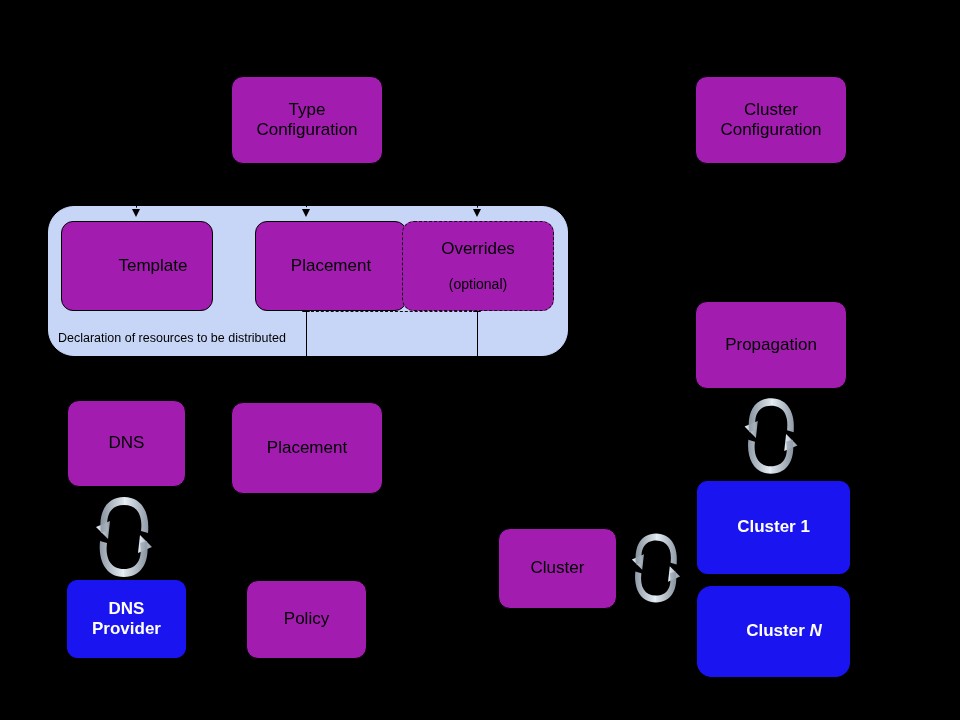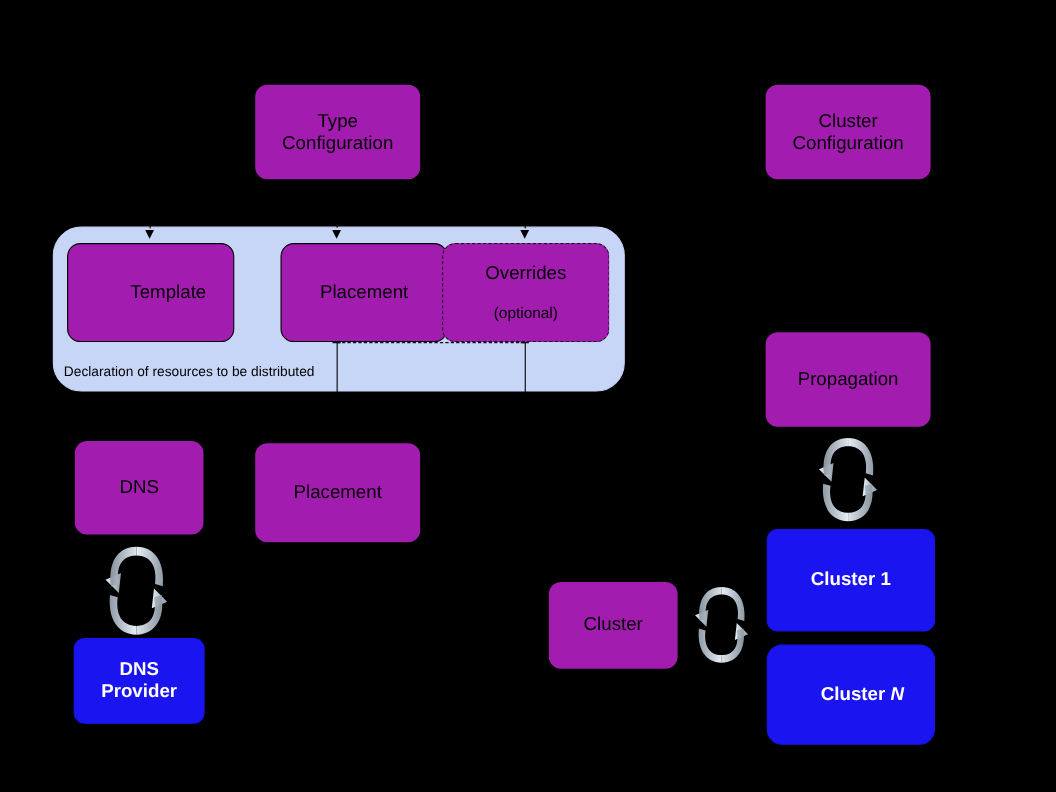--- a/index.html
+++ b/index.html
@@ -169,20 +169,23 @@
     <span class="label">Placement</span>
   </div>
 
   <div class="node blue" style="left:67px; top:580px; width:119px; height:78px; border-radius:10px;">
     <div>
       <span class="label">DNS</span>
       <span class="label">Provider</span>
     </div>
   </div>
 
+  <div class="node" style="left:246px; top:580px; width:121px; height:79px;">
+    <span class="label">Policy</span>
+  </div>
 
   <div class="node" style="left:695px; top:301px; width:152px; height:88px;">
     <span class="label">Propagation</span>
   </div>
 
   <div class="node" style="left:498px; top:528px; width:119px; height:81px;">
     <span class="label">Cluster</span>
   </div>
 
   <div class="node blue" style="left:697px; top:481px; width:153px; height:93px; border-radius:10px;">

